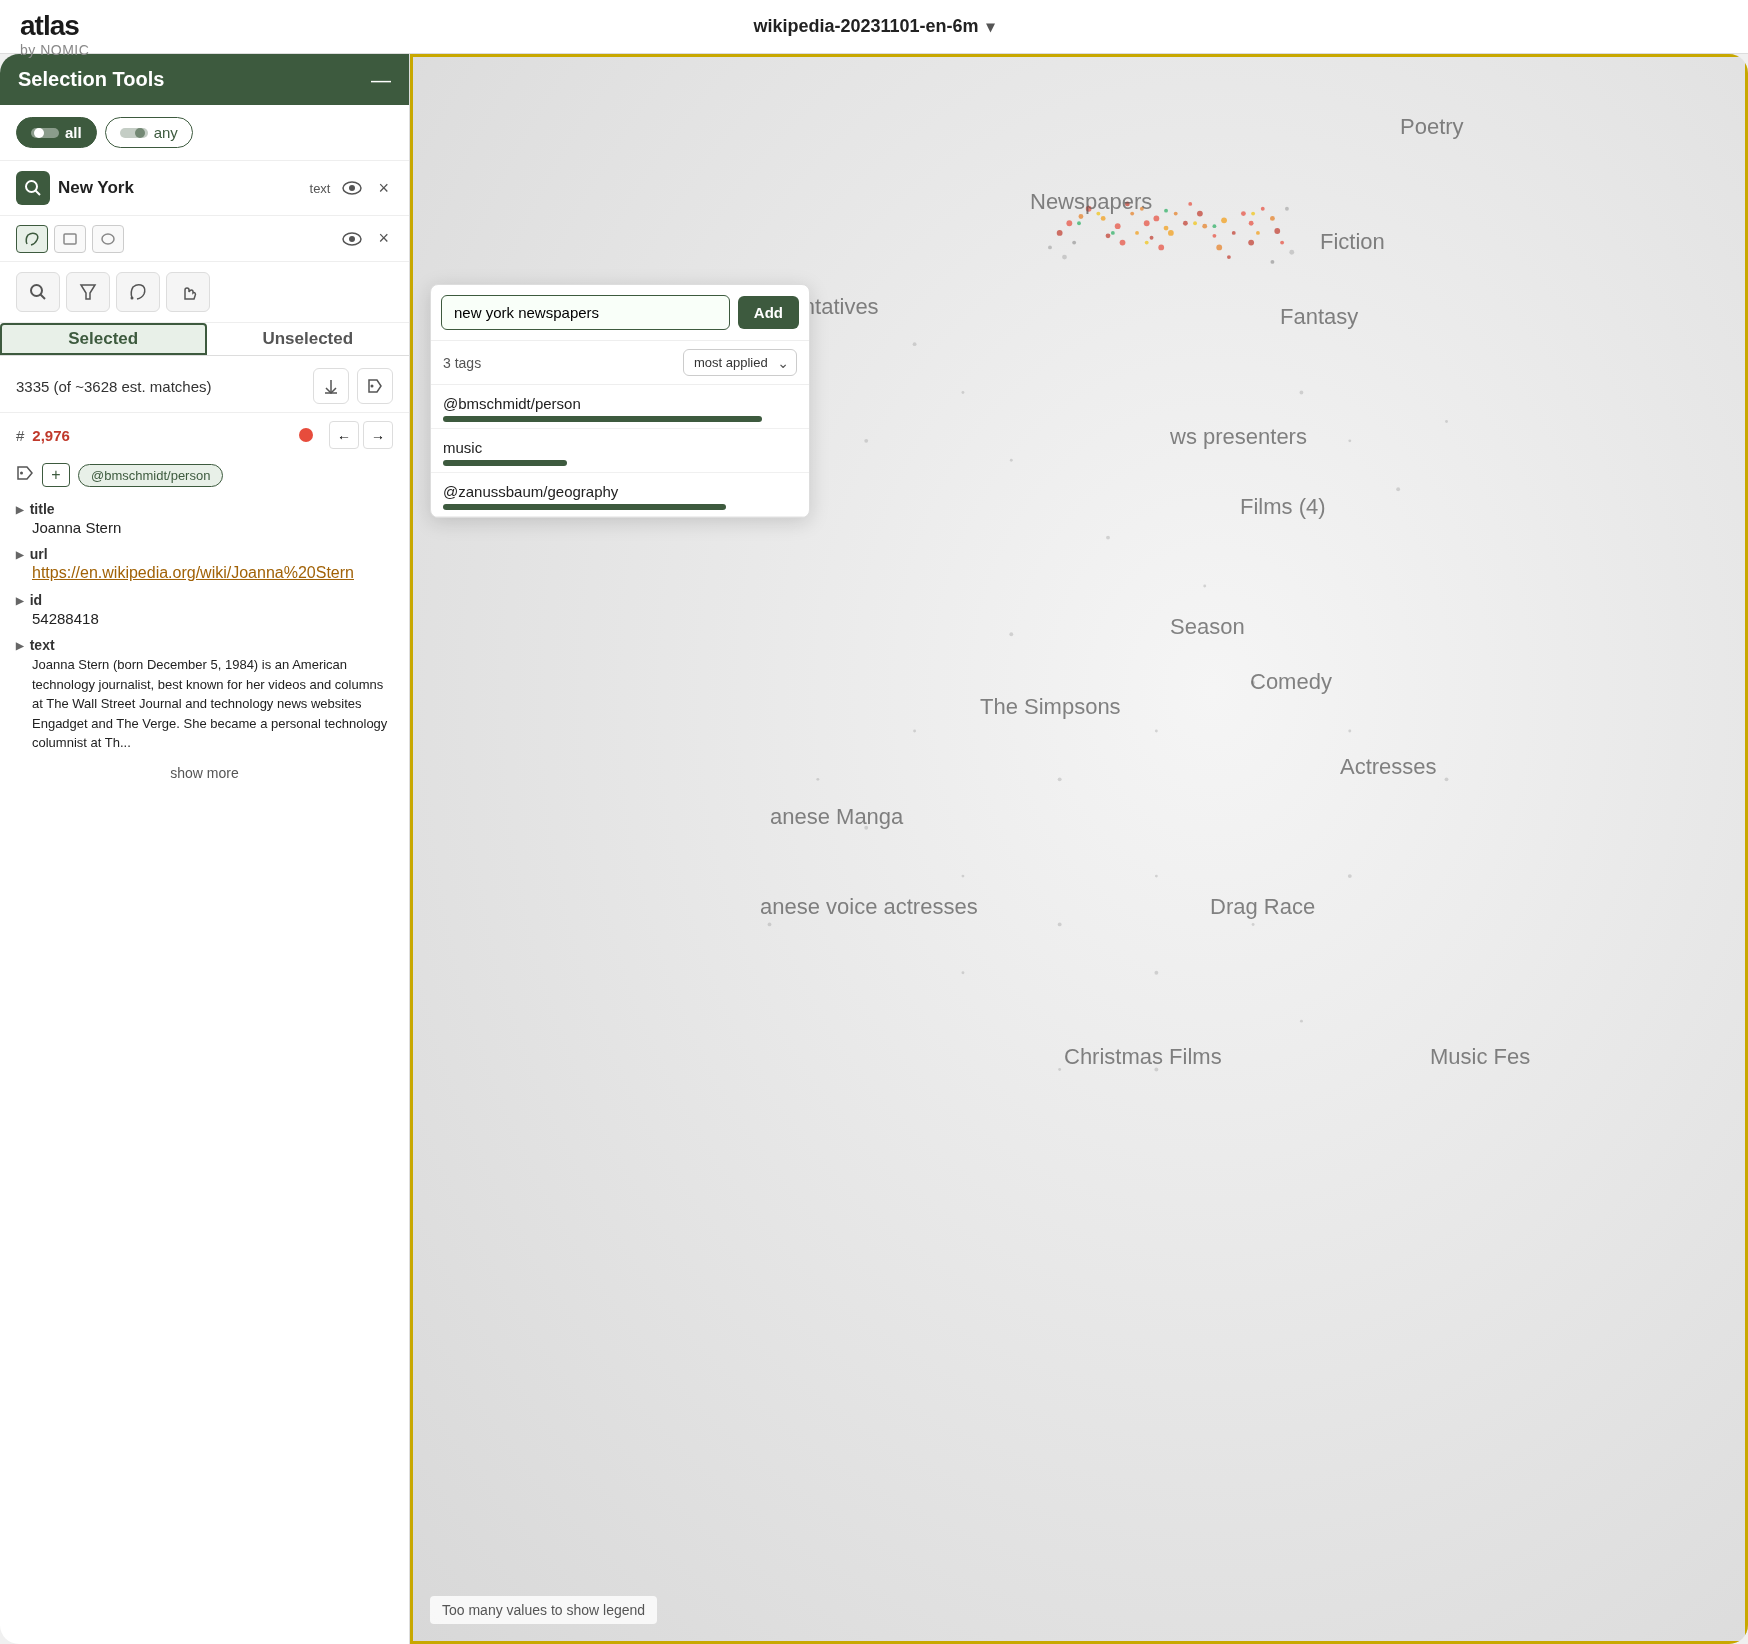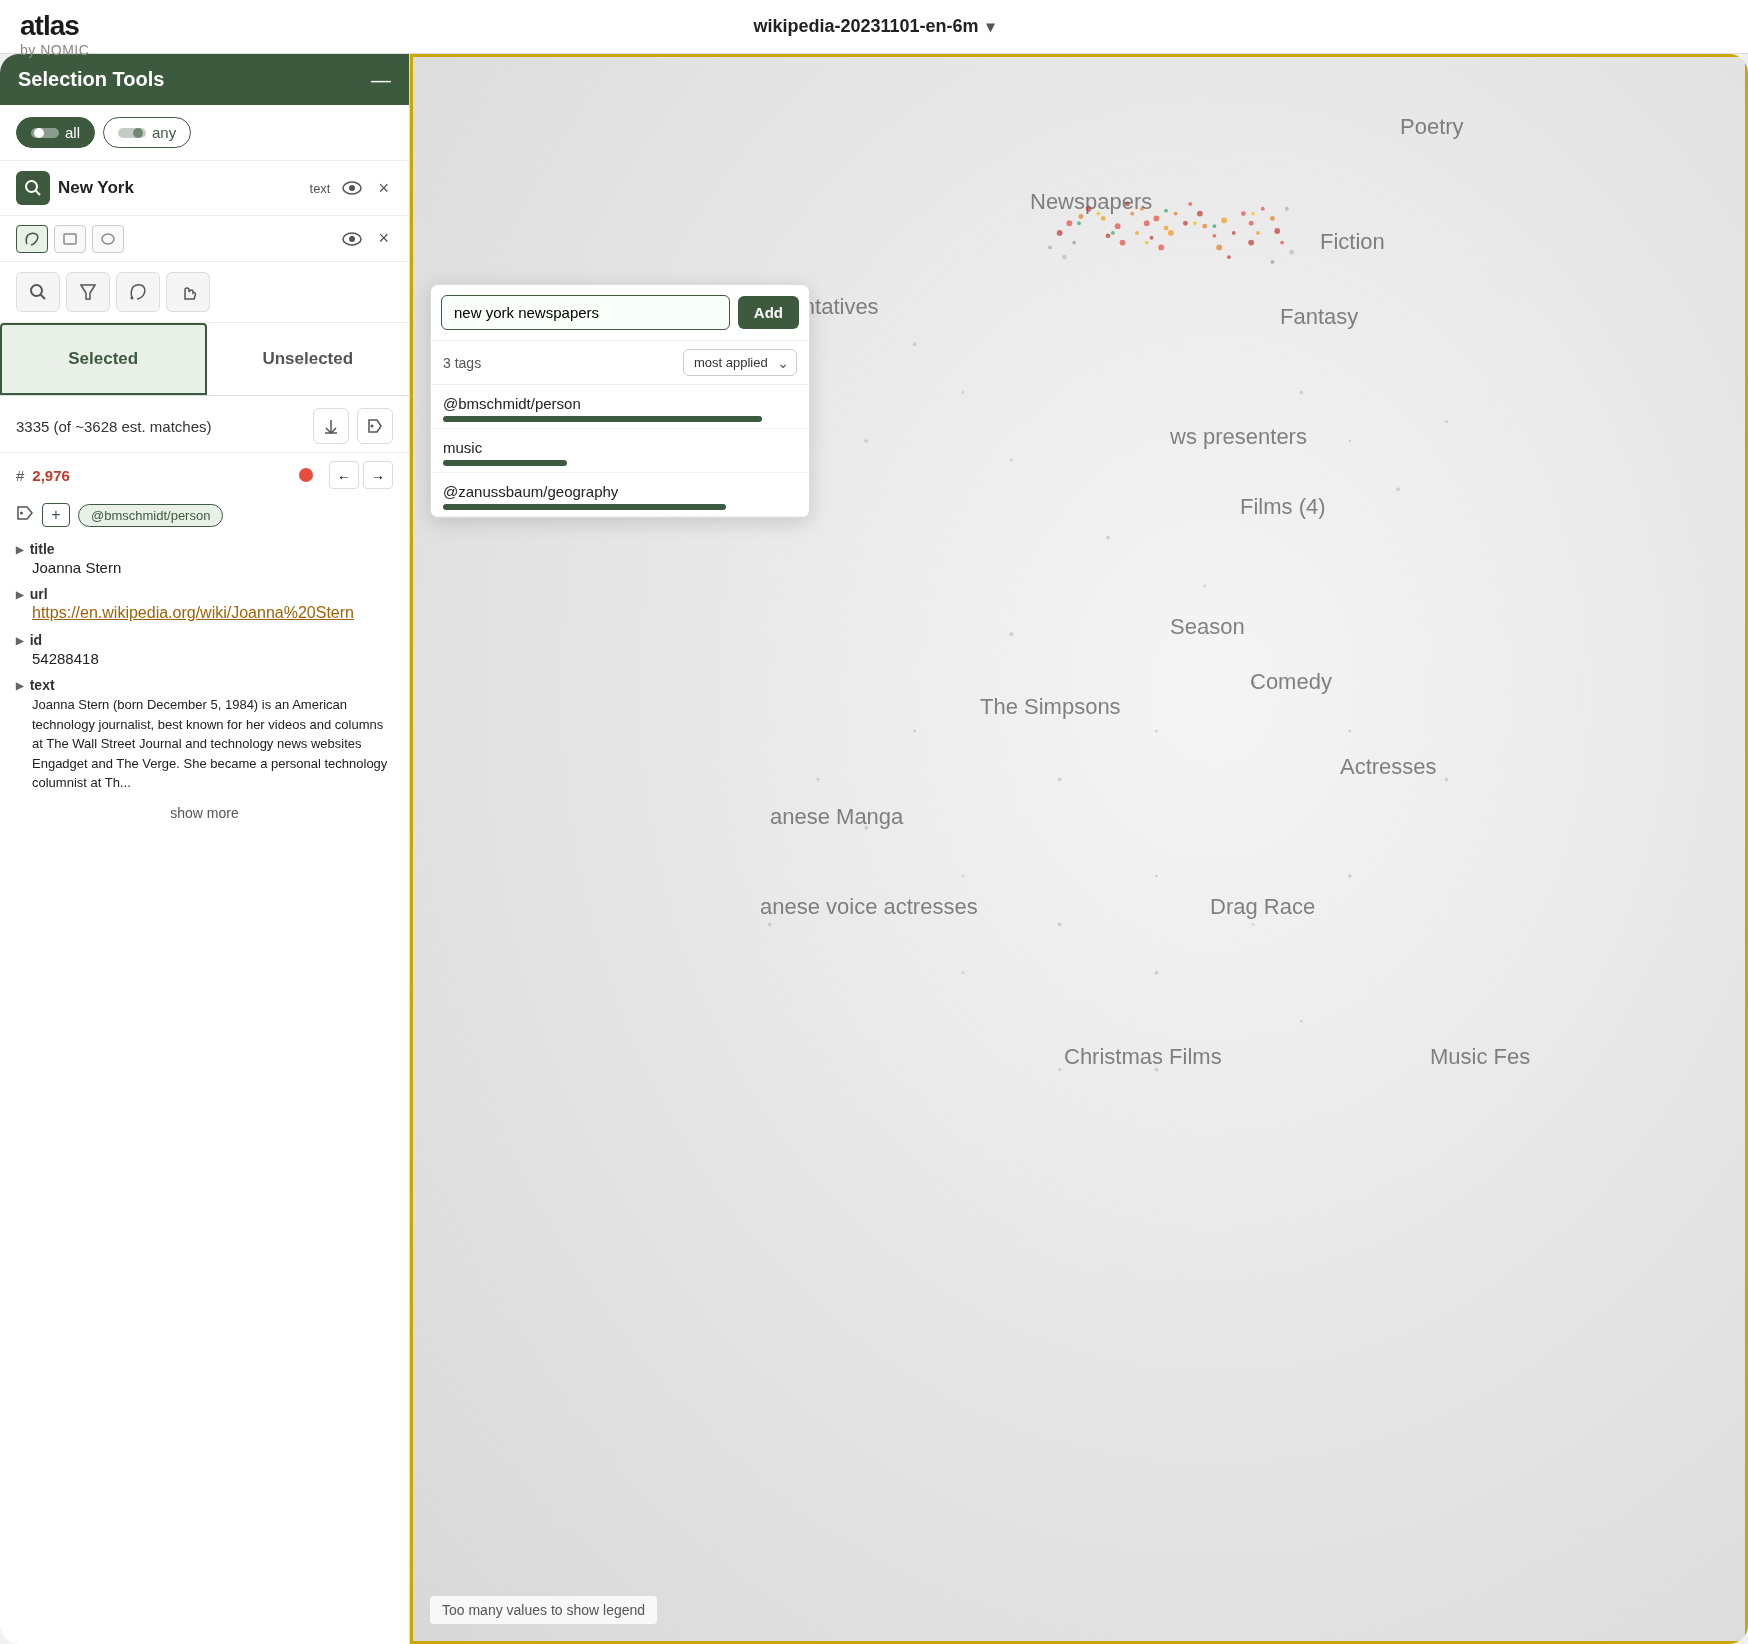--- a/index.html
+++ b/index.html
@@ -106,20 +106,21 @@
       border-radius: 20px;
       border: 1.5px solid #3d5a3e;
       font-size: 15px;
       cursor: pointer;
       background: #fff;
       color: #3d5a3e;
     }
     .pill.active {
       background: #3d5a3e;
       color: #fff;
+      font-weight: bold;
     }
 
     
     .search-row {
       display: flex;
       align-items: center;
       padding: 10px 16px;
       gap: 8px;
       border-bottom: 1px solid #eee;
     }
@@ -206,21 +207,21 @@
       color: #555;
     }
 
     
     .selection-tabs {
       display: flex;
       border-bottom: 1px solid #ddd;
     }
     .sel-tab {
       flex: 1;
-      padding: 24px 16px;
+      padding: 4px 16px;
       font-size: 17px;
       font-weight: 600;
       cursor: pointer;
       text-align: center;
       border: none;
       background: none;
     }
     .sel-tab.active {
       background: #e8f0e8;
       color: #3d5a3e;

